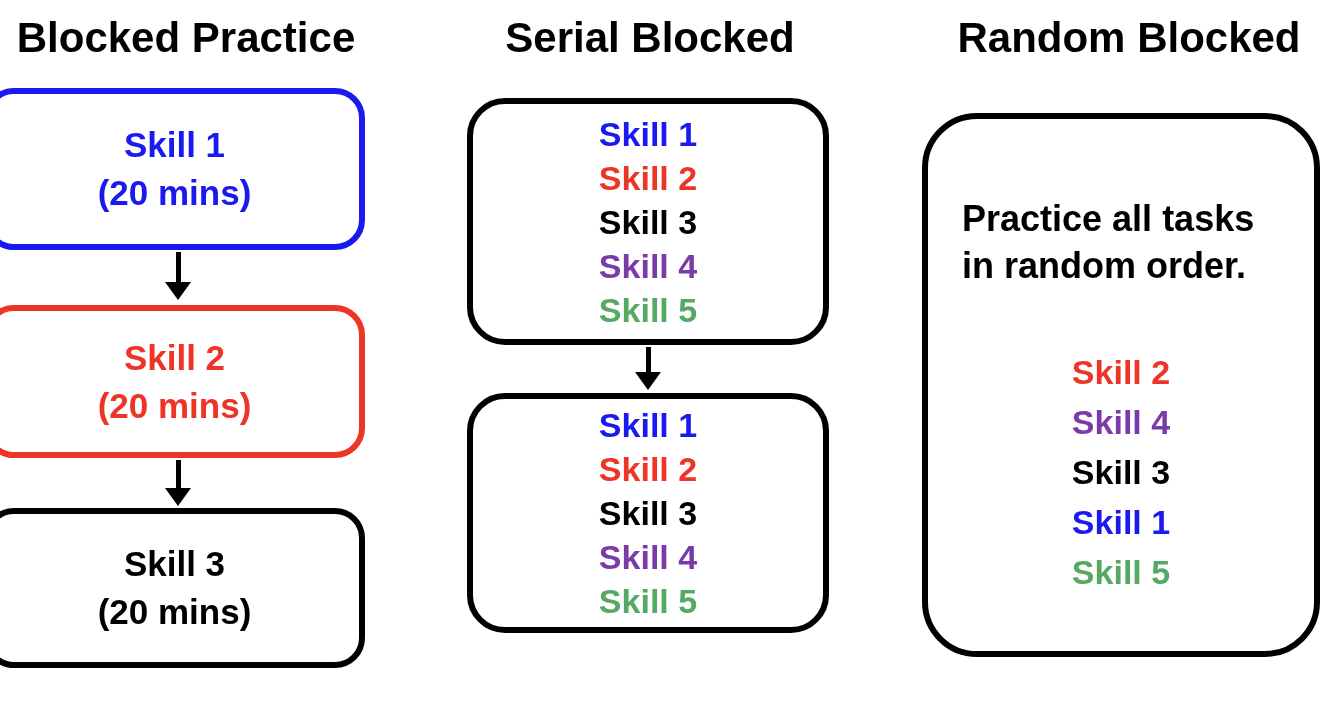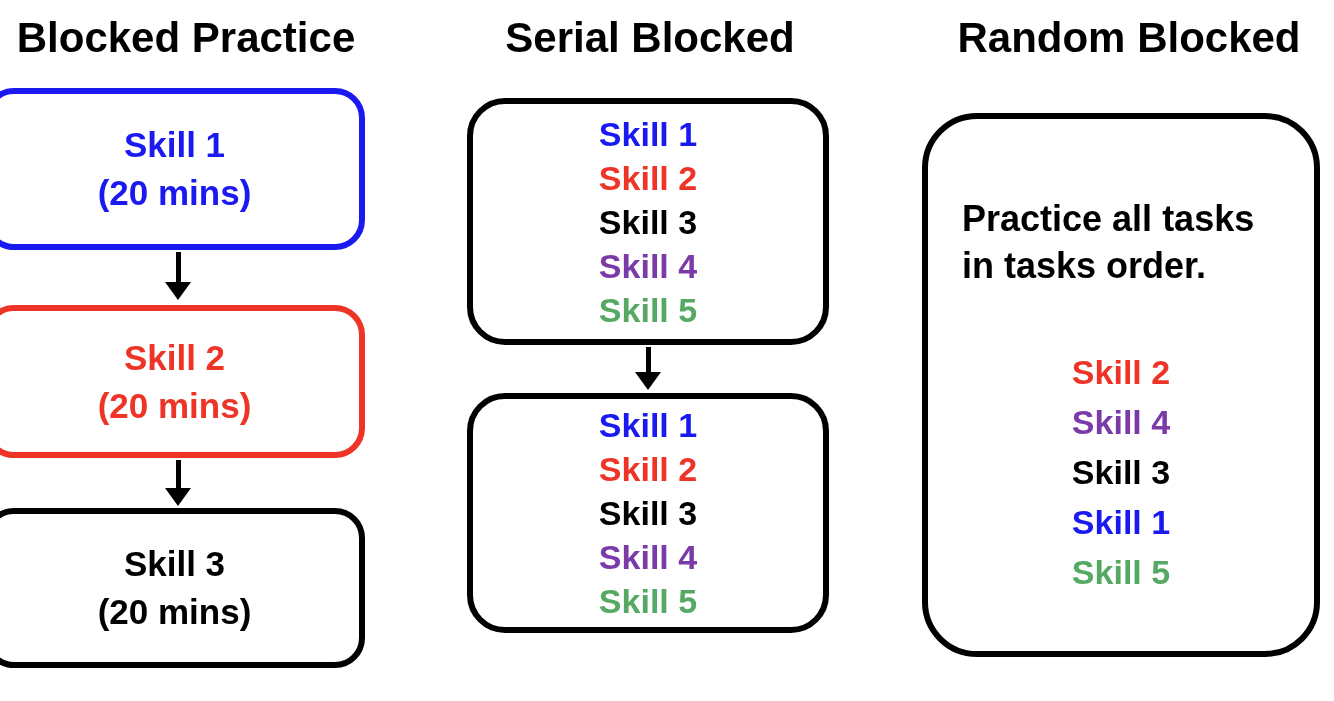--- a/index.html
+++ b/index.html
@@ -162,21 +162,21 @@
     <div class="line" style="color: rgb(0, 0, 0);">Skill 3</div>
     <div class="line" style="color: rgb(122, 59, 168);">Skill 4</div>
     <div class="line" style="color: rgb(85, 169, 99);">Skill 5</div>
   </div>
 
   <h2 class="title t-random">Random Blocked</h2>
 
   <div class="box box-r" style="border-color: rgb(0, 0, 0);">
     <div class="r-desc">
       <div class="line">Practice all tasks</div>
-      <div class="line">in tasks order.</div>
+      <div class="line">in random order.</div>
     </div>
     <div class="r-skills">
       <div class="line" style="color: rgb(237, 52, 38);">Skill 2</div>
       <div class="line" style="color: rgb(122, 59, 168);">Skill 4</div>
       <div class="line" style="color: rgb(0, 0, 0);">Skill 3</div>
       <div class="line" style="color: rgb(26, 26, 240);">Skill 1</div>
       <div class="line" style="color: rgb(85, 169, 99);">Skill 5</div>
     </div>
   </div>
 

